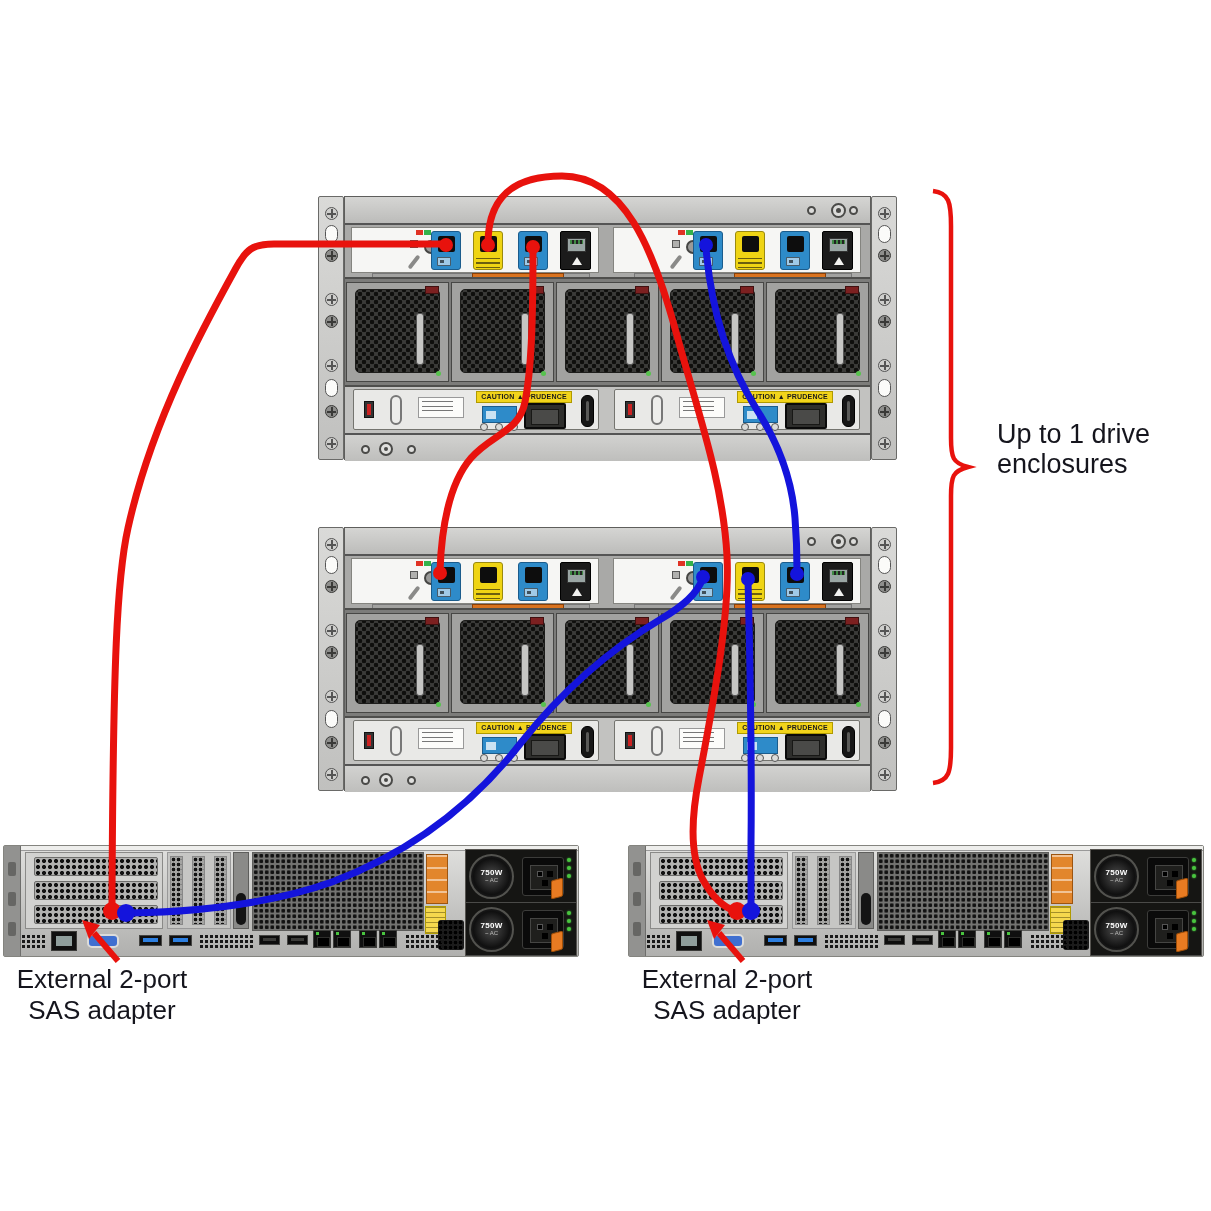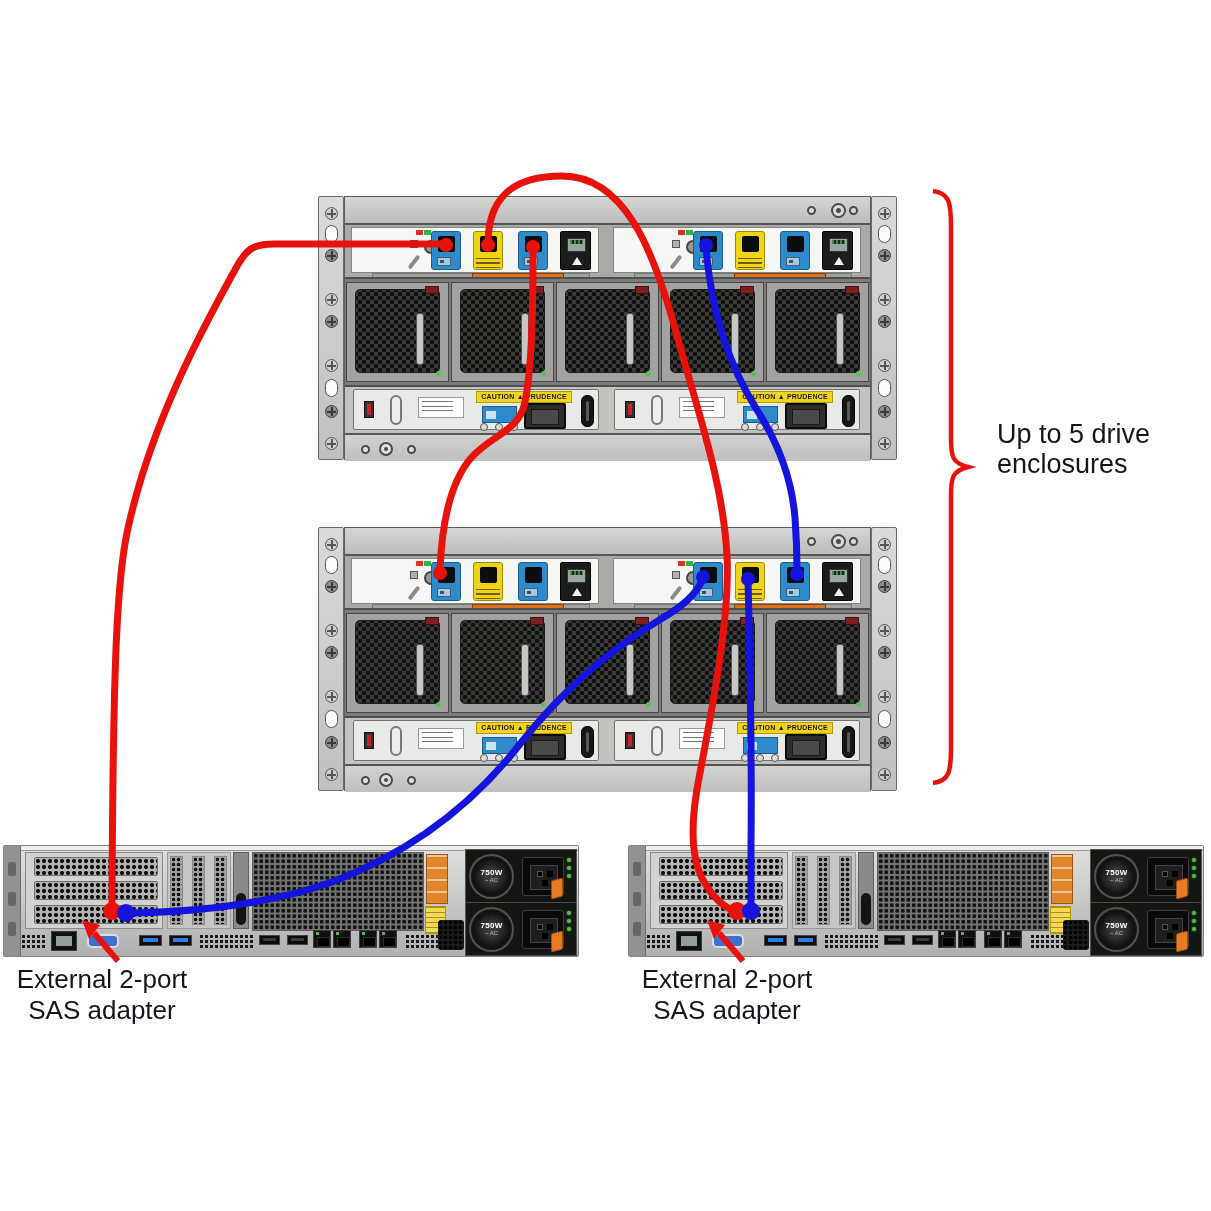--- a/index.html
+++ b/index.html
@@ -167,21 +167,21 @@
         color:#15151d;z-index:10;}
   .bracket-label{position:absolute;left:997px;top:419px;font-size:27px;line-height:30px;color:#15151d;z-index:10;}
   #cable-layer{position:absolute;left:0;top:0;z-index:50;pointer-events:none;}
 </style>
 </head>
 <body>
 
 <div id="stage">
 
   <div class="bracket-label">
-    <div>Up to 5 drive</div>
+    <div>Up to 1 drive</div>
     <div>enclosures</div>
   </div>
 
   <div class="adapter-label" style="left:2px;top:964px">
     <div>External 2-port</div>
     <div>SAS adapter</div>
   </div>
 
   <div class="adapter-label" style="left:627px;top:964px">
     <div>External 2-port</div>

